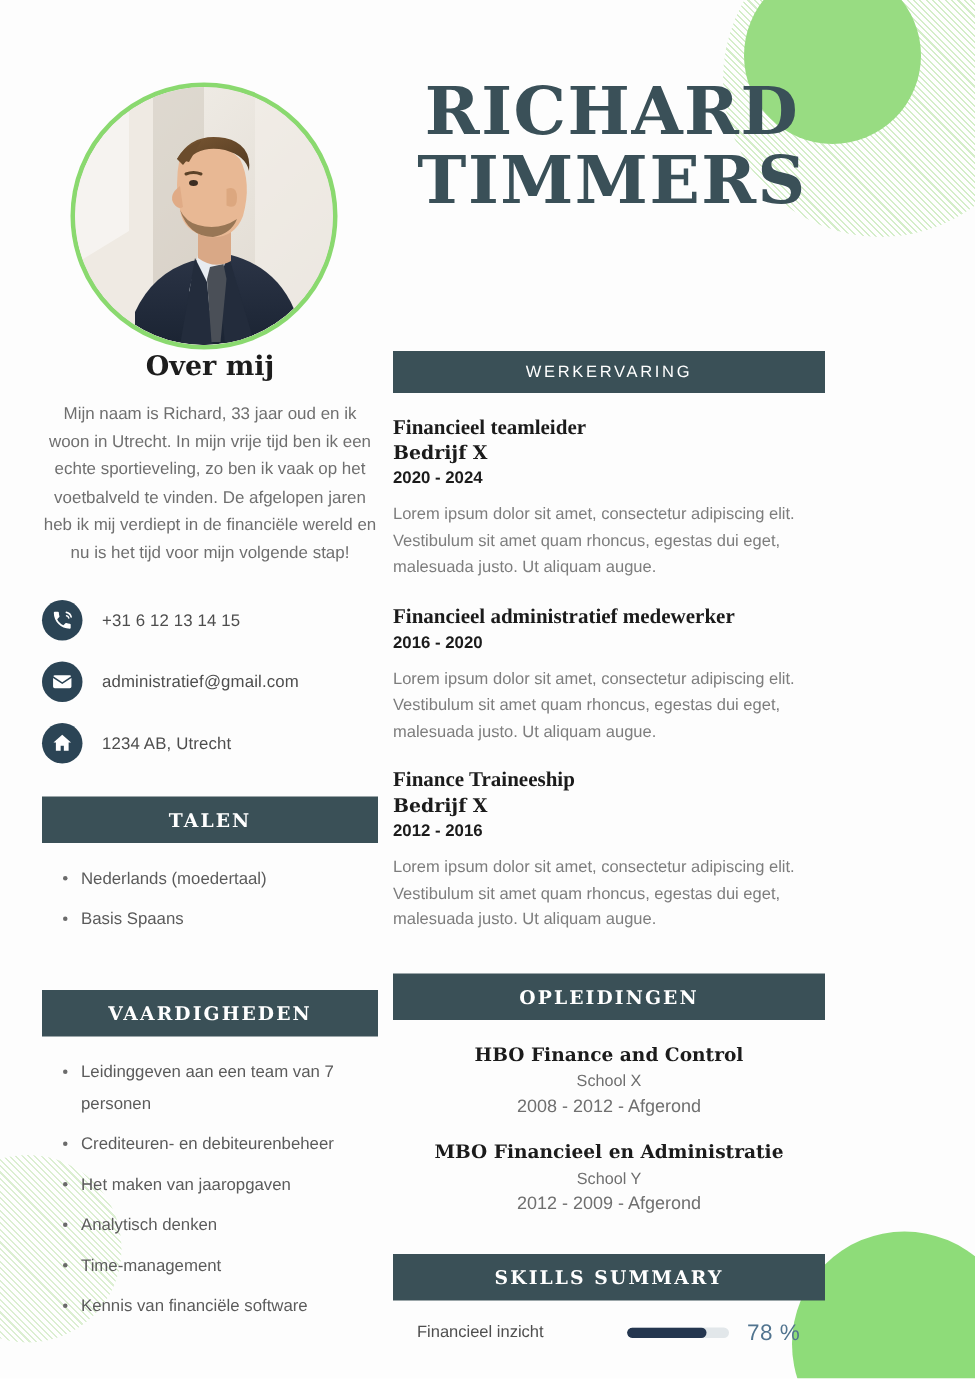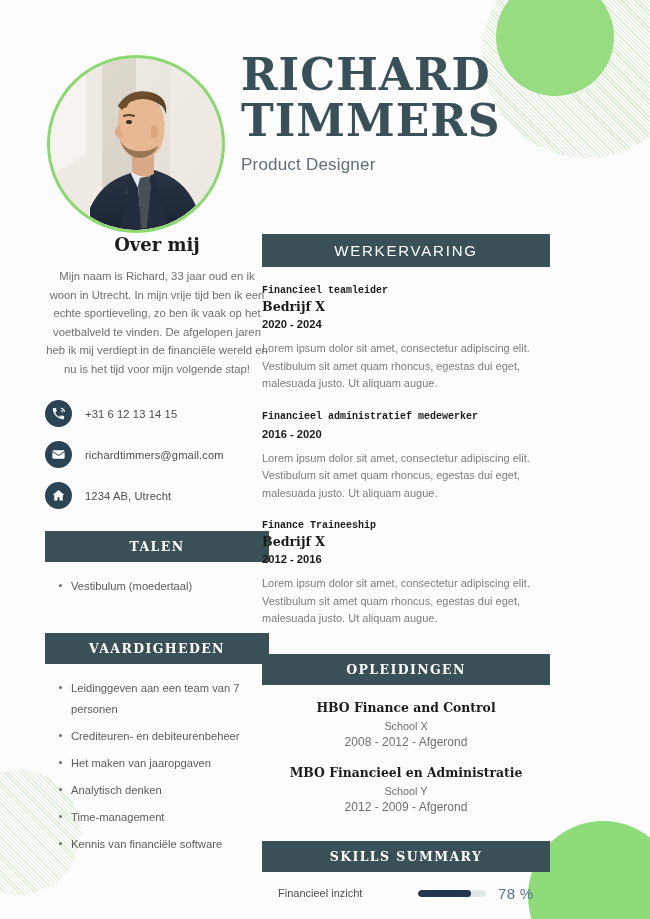--- a/index.html
+++ b/index.html
@@ -46,60 +46,60 @@
   .portrait-wrap{
     position:absolute;left:47px;top:55px;
     width:178px;height:178px;border-radius:50%;
     border:3px solid #8ad96f;
     box-sizing:border-box;
     overflow:hidden;
     background:#e9e5df;
   }
   .portrait{position:absolute;inset:0;overflow:hidden;border-radius:50%;}
   .name-block{
-    position:absolute;left:241px;top:52px;width:390px;
-    text-align:left;
+    position:absolute;left:213px;top:52px;width:390px;
+    text-align:center;
   }
   .name-line{
     font-family:"DejaVu Serif", serif;
     font-weight:700;
     font-size:44px;
     letter-spacing:1px;
     line-height:46px;
     color:#3a5058;
     margin:0;
   }
   .job-title{
     margin-top:11px;
     font-family:"Liberation Sans", sans-serif;
     font-size:17px;
     color:#5d7078;
     letter-spacing:.2px;
   }
 
   
-  .col-left{position:absolute;left:45px;top:234px;width:224px;}
+  .col-left{position:absolute;left:28px;top:234px;width:224px;}
   .col-right{position:absolute;left:262px;top:234px;width:288px;}
 
   
   .bar{
     background:#3a5057;
     color:#ffffff;
     text-align:center;
     font-family:"DejaVu Serif", serif;
     font-weight:700;
     font-size:12.5px;
     letter-spacing:1.4px;
     padding:8px 4px;
     box-sizing:border-box;
   }
   .bar-sans{
     font-family:"Liberation Sans", sans-serif;
     font-weight:400;
-    font-size:15px;
+    font-size:11px;
     letter-spacing:1.8px;
   }
 
   
   .about-title{
     text-align:center;
     font-family:"DejaVu Serif", serif;
     font-weight:700;
     font-size:18px;
     color:#1d1d1d;
@@ -150,23 +150,23 @@
     content:"";
     position:absolute;left:-12px;top:8px;
     width:3px;height:3px;border-radius:50%;
     background:#6b6b6b;
   }
 
   
   .entry{margin-top:16px;}
   .entry:first-of-type{margin-top:18px;}
   .e-role{
-    font-family:Liberation Mono, monospace;
-    font-weight:700;
-    font-size:10px;
+    font-family:Liberation Serif, serif;
+    font-weight:700;
+    font-size:14px;
     color:#1b1b1b;
     line-height:16px;
   }
   .e-company{
     font-family:"DejaVu Serif", serif;
     font-weight:700;
     font-size:12.6px;
     color:#1b1b1b;
     line-height:16px;
   }
@@ -297,21 +297,20 @@
             <path d="M101 68 q7 -3 7 6 q0 8 -7 5 z" fill="#dda headers" opacity="0"></path>
             <path d="M101 68 q7 -3 7 6 q0 8 -7 5 z" fill="#dca77f"></path>
           </g>
         </svg>
       </div>
     </div>
 
     <div class="name-block">
       <div class="name-line">RICHARD</div>
       <div class="name-line">TIMMERS</div>
-      <div class="job-title">Product Designer</div>
     </div>
   </div>
 
   <div class="col-left">
 
     <div>
       <div class="about-title">Over mij</div>
       <p class="about-text">Mijn naam is Richard, 33 jaar oud en ik woon in Utrecht. In mijn vrije tijd ben ik een echte sportieveling, zo ben ik vaak op het voetbalveld te vinden. De afgelopen jaren heb ik mij verdiept in de financiële wereld en nu is het tijd voor mijn volgende stap!</p>
     </div>
 
@@ -328,37 +327,38 @@
         <span class="c-text">+31 6 12 13 14 15</span>
       </div>
 
       <div class="contact-row">
         <span class="c-icon">
           <svg width="15" height="15" viewBox="0 0 24 24" fill="#ffffff" aria-hidden="true">
             <path d="M2.5 6.2A1.7 1.7 0 0 1 4.2 5h15.6a1.7 1.7 0 0 1 1.7 1.2L12 12.6 2.5 6.2z"></path>
             <path d="M2.2 7.9 12 14.4l9.8-6.5V17a1.8 1.8 0 0 1-1.8 1.8H4a1.8 1.8 0 0 1-1.8-1.8V7.9z"></path>
           </svg>
         </span>
-        <span class="c-text">richardtimmers@gmail.com</span>
+        <span class="c-text">administratief@gmail.com</span>
       </div>
 
       <div class="contact-row">
         <span class="c-icon">
           <svg width="15" height="15" viewBox="0 0 24 24" fill="#ffffff" aria-hidden="true">
             <path d="M12 3 2.6 11.2h2.6V20h5.1v-5.3h3.4V20h5.1v-8.8h2.6L12 3z"></path>
           </svg>
         </span>
         <span class="c-text">1234 AB, Utrecht</span>
       </div>
     </div>
 
     <div style="margin-top:22px;">
       <div class="bar">TALEN</div>
       <ul class="bul">
-        <li>Vestibulum (moedertaal)</li>
+        <li>Nederlands (moedertaal)</li>
+        <li>Basis Spaans</li>
       </ul>
     </div>
 
     <div style="margin-top:36px;">
       <div class="bar">VAARDIGHEDEN</div>
       <ul class="bul">
         <li>Leidinggeven aan een team van 7 personen</li>
         <li>Crediteuren- en debiteurenbeheer</li>
         <li>Het maken van jaaropgaven</li>
         <li>Analytisch denken</li>

